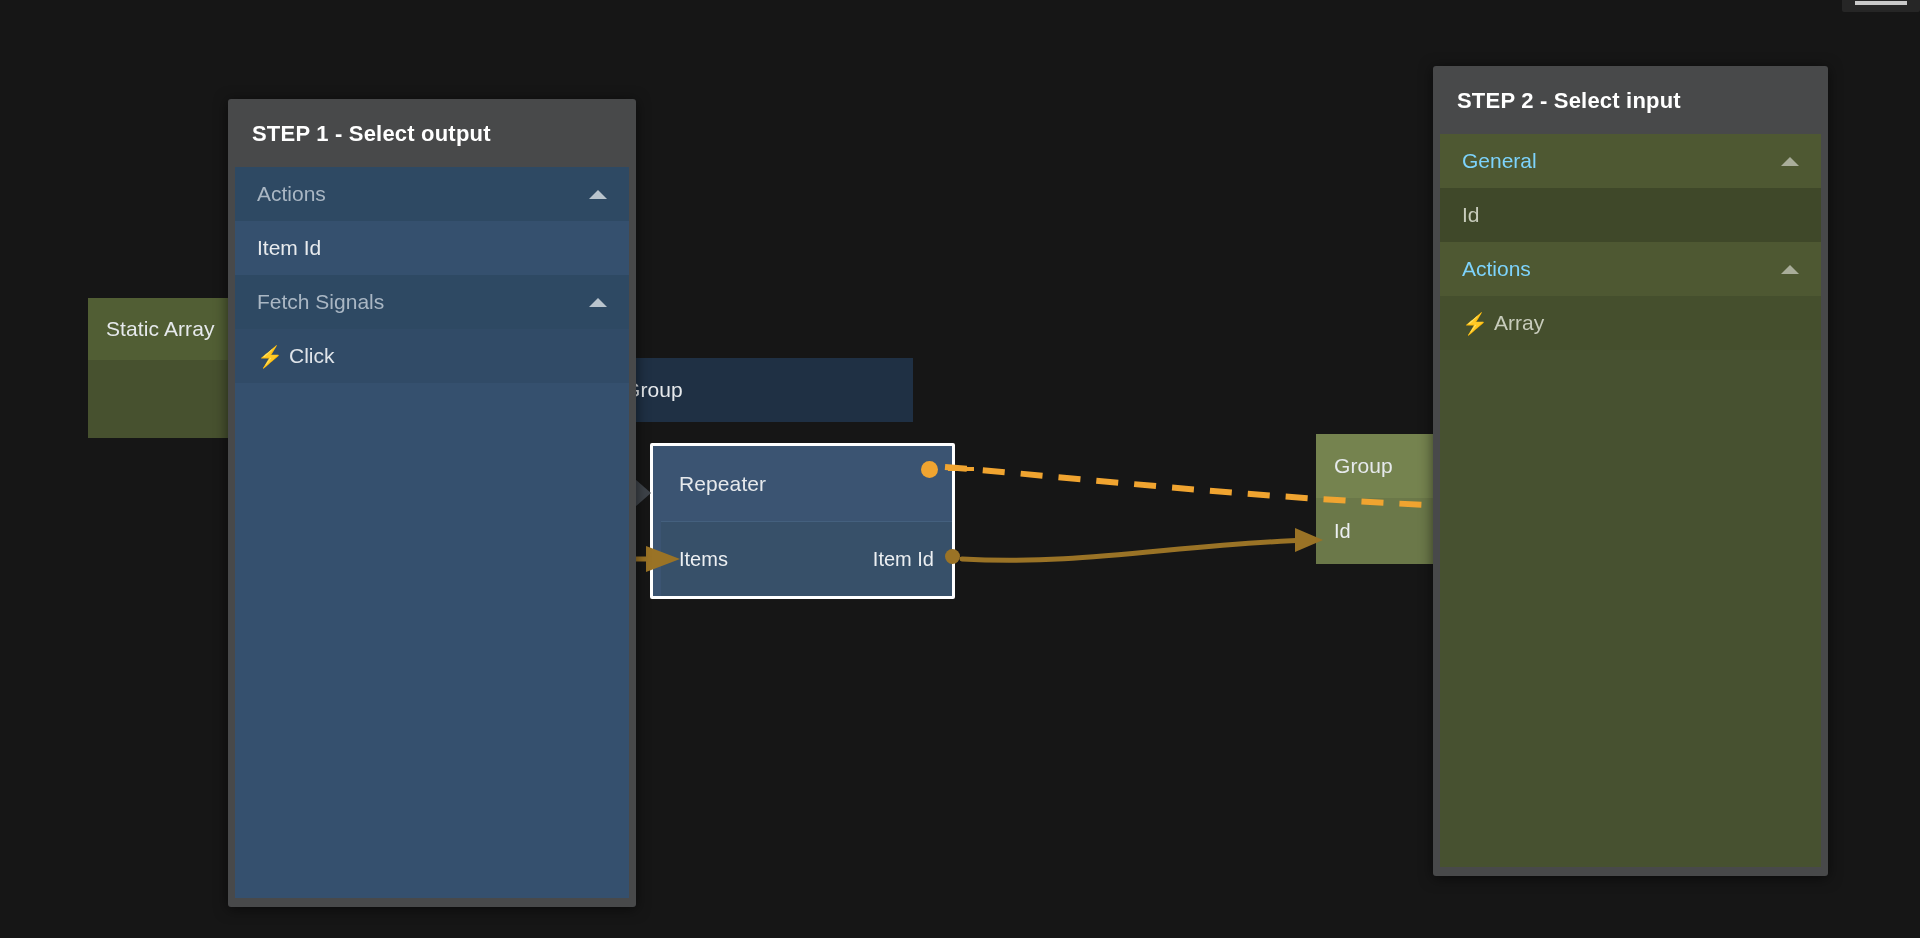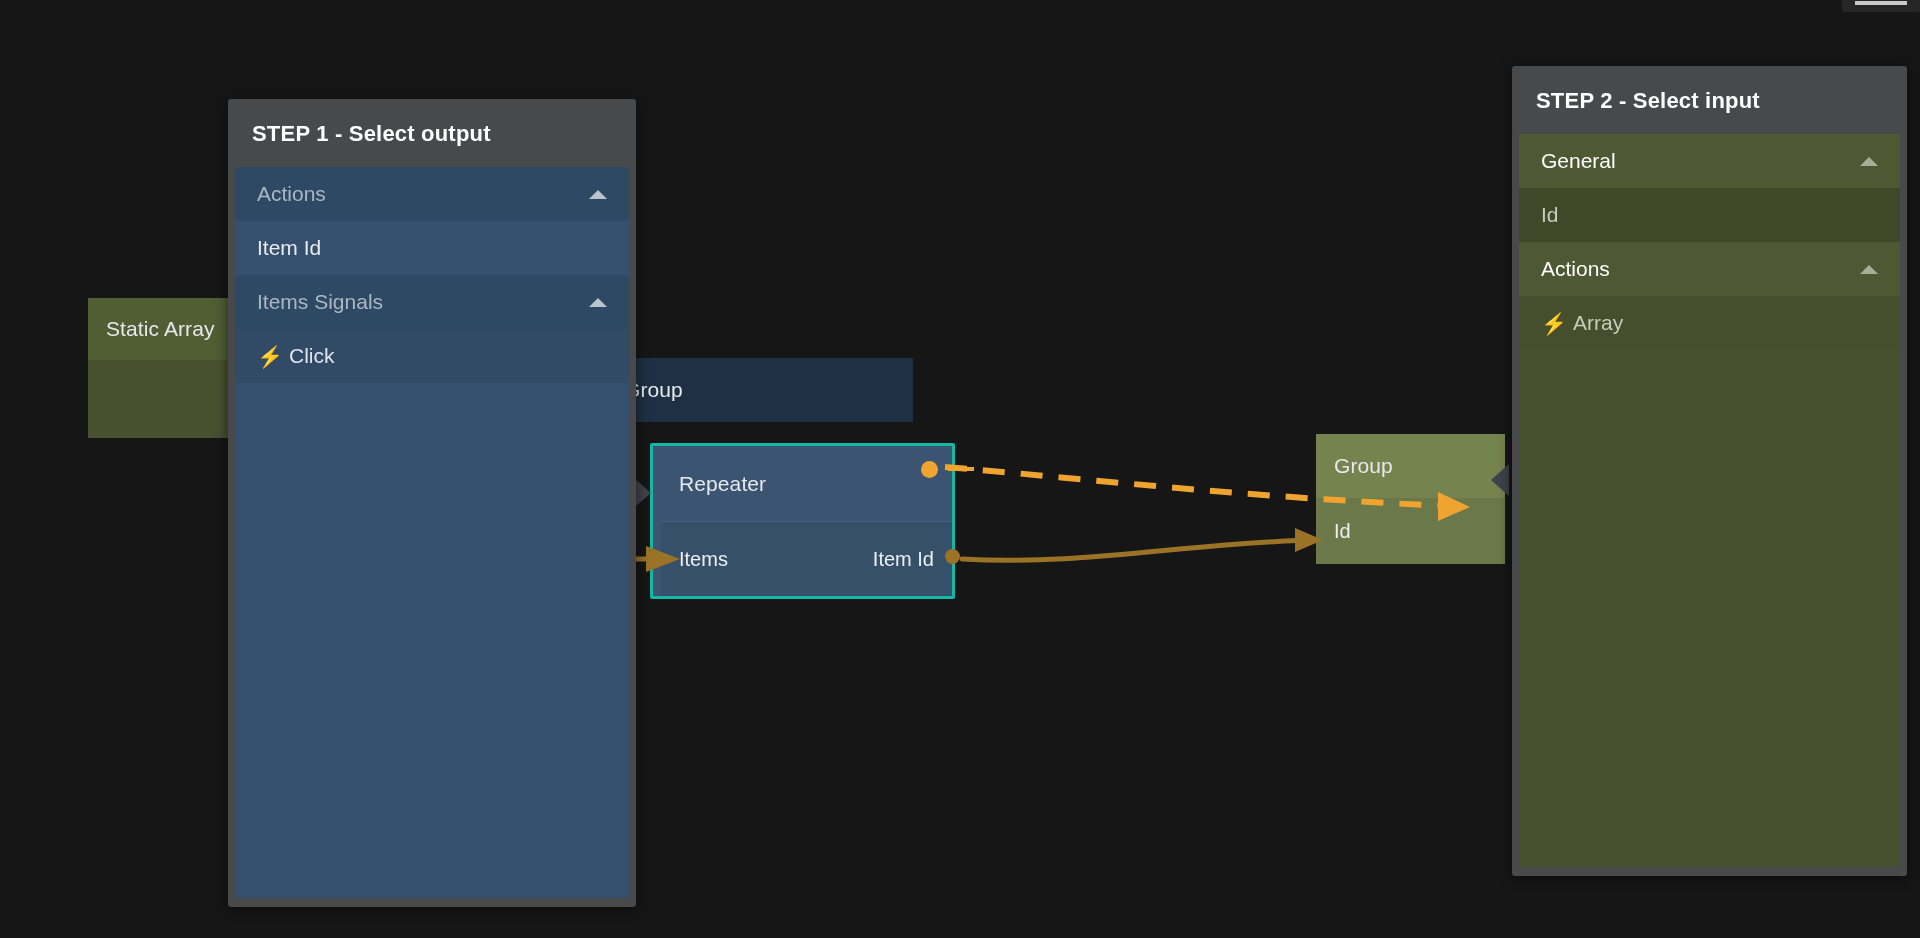--- a/index.html
+++ b/index.html
@@ -46,21 +46,21 @@
   
   .node-green .node-header { background: #515e34; }
   .node-green .node-body   { background: #47512f; }
   .node-green.lit .node-header { background: #75834f; }
   .node-green.lit .node-body   { background: #6b7849; }
 
   
   .node-blue .node-header { background: #1f3044; }
 
   .node-repeater {
-    border: 3px solid #14b8a6;
+    border: 3px solid #ffffff;
     background: #3b5472;
   }
   .node-repeater .node-header { background: #3b5472; }
   .node-repeater .node-body   { background: #375069; border-top: 1px solid #44607e; }
 
   
   .dot {
     position: absolute;
     border-radius: 50%;
     z-index: 6;
@@ -151,21 +151,21 @@
 
   
   .panel-blue .panel-list { background: #35506e; }
   .panel-blue .row.group  { background: #2e4963; color: #aab7c4; }
   .panel-blue .row.item   { background: #35506e; color: #e8ebee; }
   .panel-blue .row.leaf   { background: #314b67; color: #dfe4e9; }
   .panel-blue .row .caret { border-bottom: 9px solid #b9c4cd; }
 
   
   .panel-green .panel-list { background: #475130; }
-  .panel-green .row.group  { background: #4e5832; color: #ffffff; }
+  .panel-green .row.group  { background: #4e5832; color: #7dd3fc; }
   .panel-green .row.item   { background: #3f4829; color: #c8ccbc; }
   .panel-green .row.leaf   { background: #454f2d; color: #c8ccbc; }
   .panel-green .row .caret { border-bottom: 9px solid #a9ad9a; }
 
   
   .topbar-nub {
     position: absolute;
     top: -14px;
     right: 0;
     width: 78px;
@@ -241,33 +241,33 @@
       <div class="row group">
         <span>Actions</span>
         <span class="caret"></span>
       </div>
 
       <div class="row item">
         <span>Item Id</span>
       </div>
 
       <div class="row group">
-        <span>Items Signals</span>
+        <span>Fetch Signals</span>
         <span class="caret"></span>
       </div>
 
       <div class="row leaf">
         <span class="bolt">⚡</span>
         <span>Click</span>
       </div>
 
     </div>
   </div>
 
-  <div class="panel panel-green" style="left:1512px; top:66px; width:395px; height:810px;">
+  <div class="panel panel-green" style="left:1433px; top:66px; width:395px; height:810px;">
     <div class="panel-title">STEP 2 - Select input</div>
     <div class="panel-list">
 
       <div class="row group">
         <span>General</span>
         <span class="caret"></span>
       </div>
 
       <div class="row item">
         <span>Id</span>

